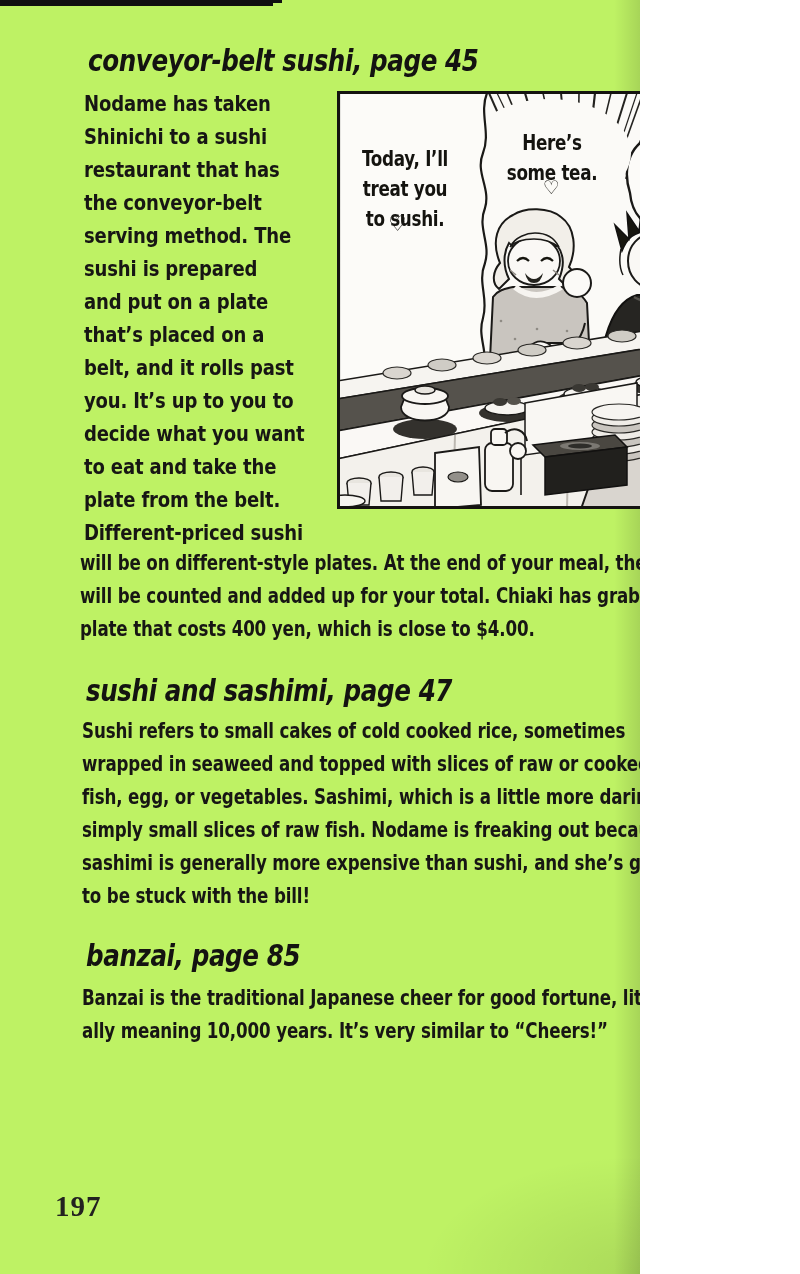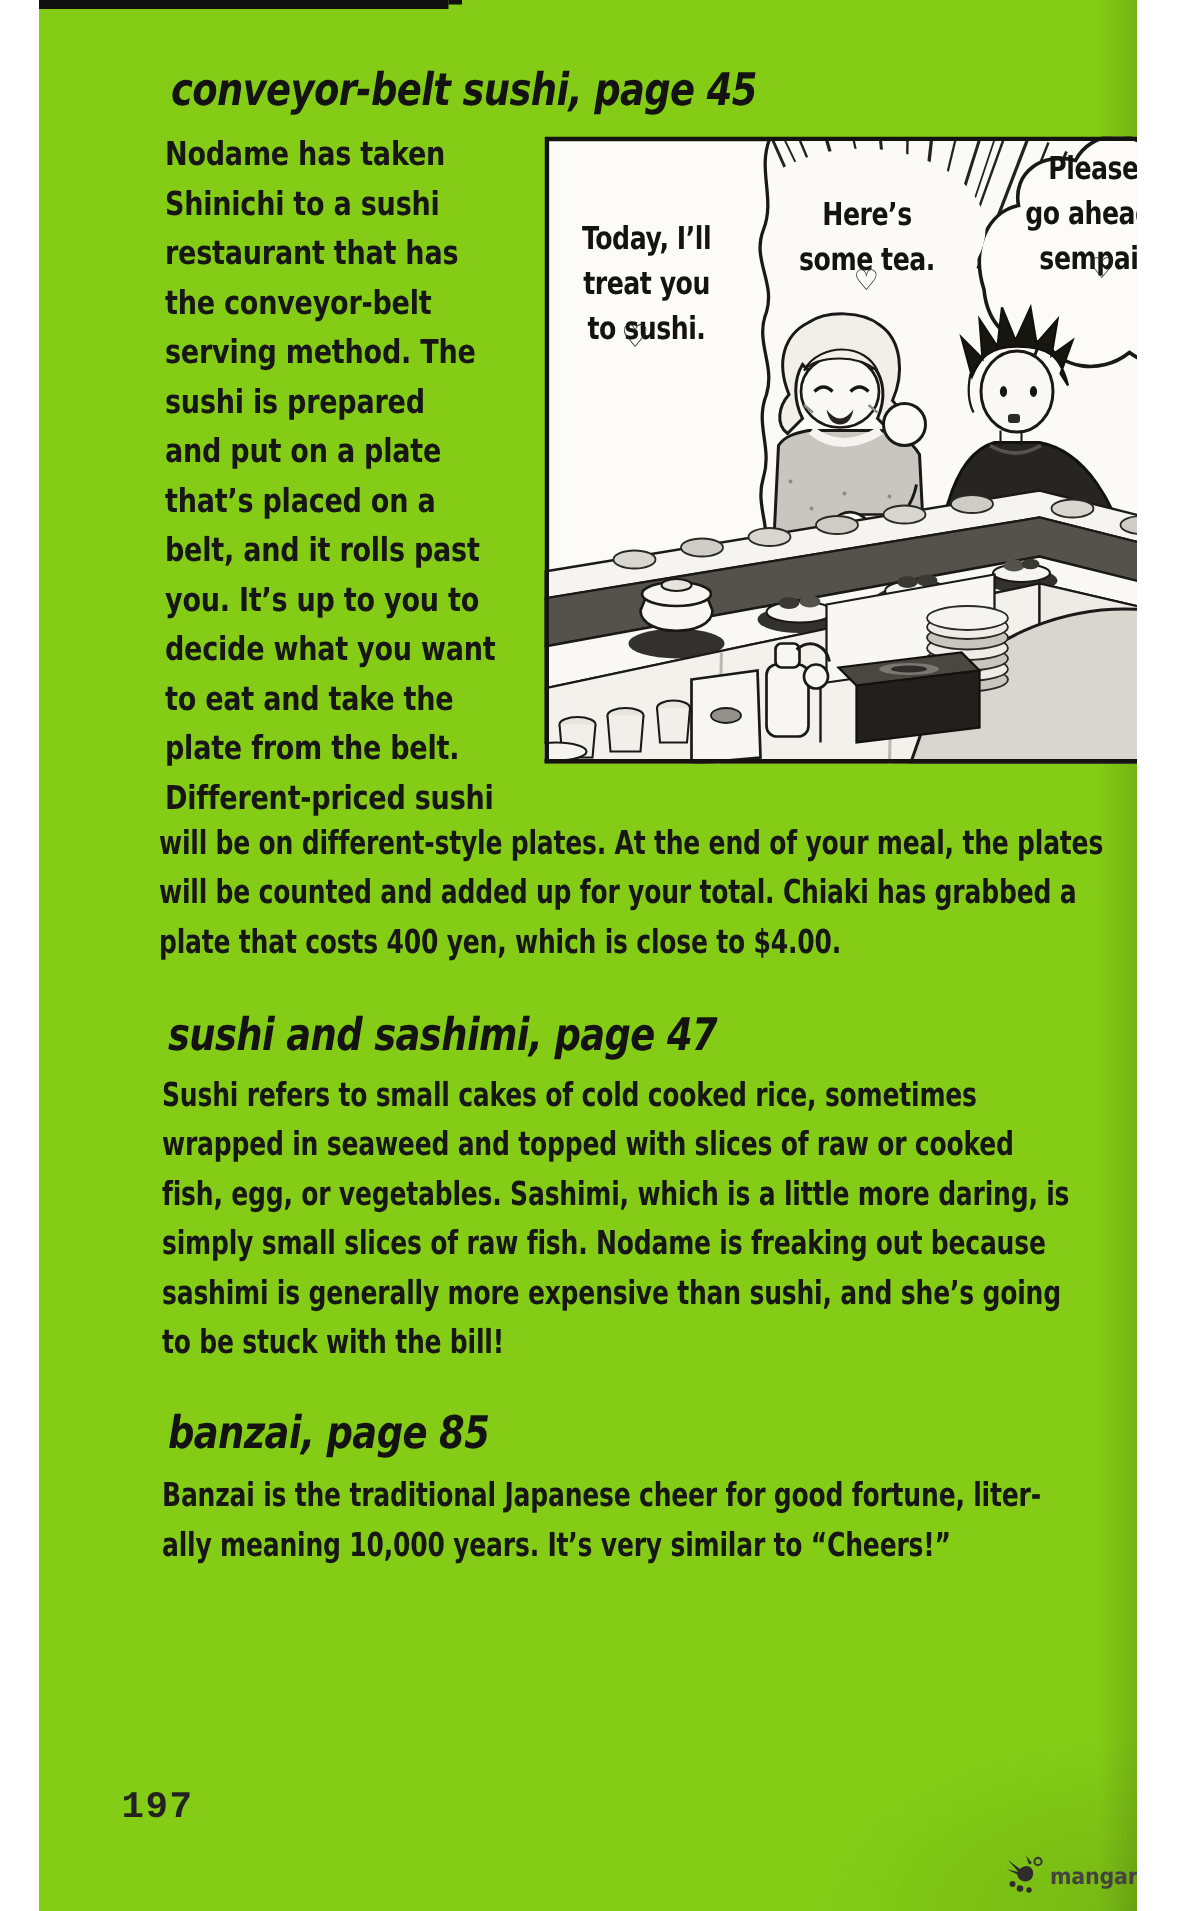--- a/index.html
+++ b/index.html
@@ -1,19 +1,19 @@
 <!DOCTYPE html>
 <html><head>
 <meta charset="utf-8">
 <style>
   html,body{margin:0;padding:0;}
   .page{
-    position:relative; width:732px; height:1274px;
-    background:#84cc16; overflow:hidden;
-    font-family:"DejaVu Sans", sans-serif; color:#1b1a18;margin-left:26px;
+    position:relative; width:640px; height:1274px;
+    background:#bef264; overflow:hidden;
+    font-family:"DejaVu Sans", sans-serif; color:#1b1a18;
   }
   .abs{position:absolute;}
   .scan-strip{background:#101010;}
   .edge-right{
     top:0; right:0; width:26px; height:1274px;
     background:linear-gradient(to right, rgba(0,0,0,0), rgba(0,0,0,0.12));
     pointer-events:none;
   }
   .corner-shade{
     right:0; bottom:0; width:220px; height:120px;
@@ -32,21 +32,21 @@
   .col-text{transform:scaleX(0.82); width:320px;}
   .wide-text{transform:scaleX(0.76); width:900px;}
   .bubble-text{
     font-weight:700; font-size:21px; line-height:30px; letter-spacing:-0.4px;
     white-space:pre-line; text-align:center; color:#14130f;
     transform:scaleX(0.8); transform-origin:50% 0;
   }
   .heart{font-size:21px; font-weight:400; color:#2a2925; line-height:1;}
   .panel-wrap{left:337px; top:91px; width:449px; height:418px;}
   .page-number{
-    font-family:Liberation Mono, monospace; font-weight:700; font-size:25px;
+    font-family:Liberation Serif, serif; font-weight:700; font-size:29px;
     color:#232220; letter-spacing:1px;
   }
   .watermark-text{
     font-weight:700; font-size:15px; color:#45433f; letter-spacing:-0.2px;
     transform:scaleX(0.92); transform-origin:0 50%; white-space:nowrap;
   }
 </style>
 </head>
 <body>
 

